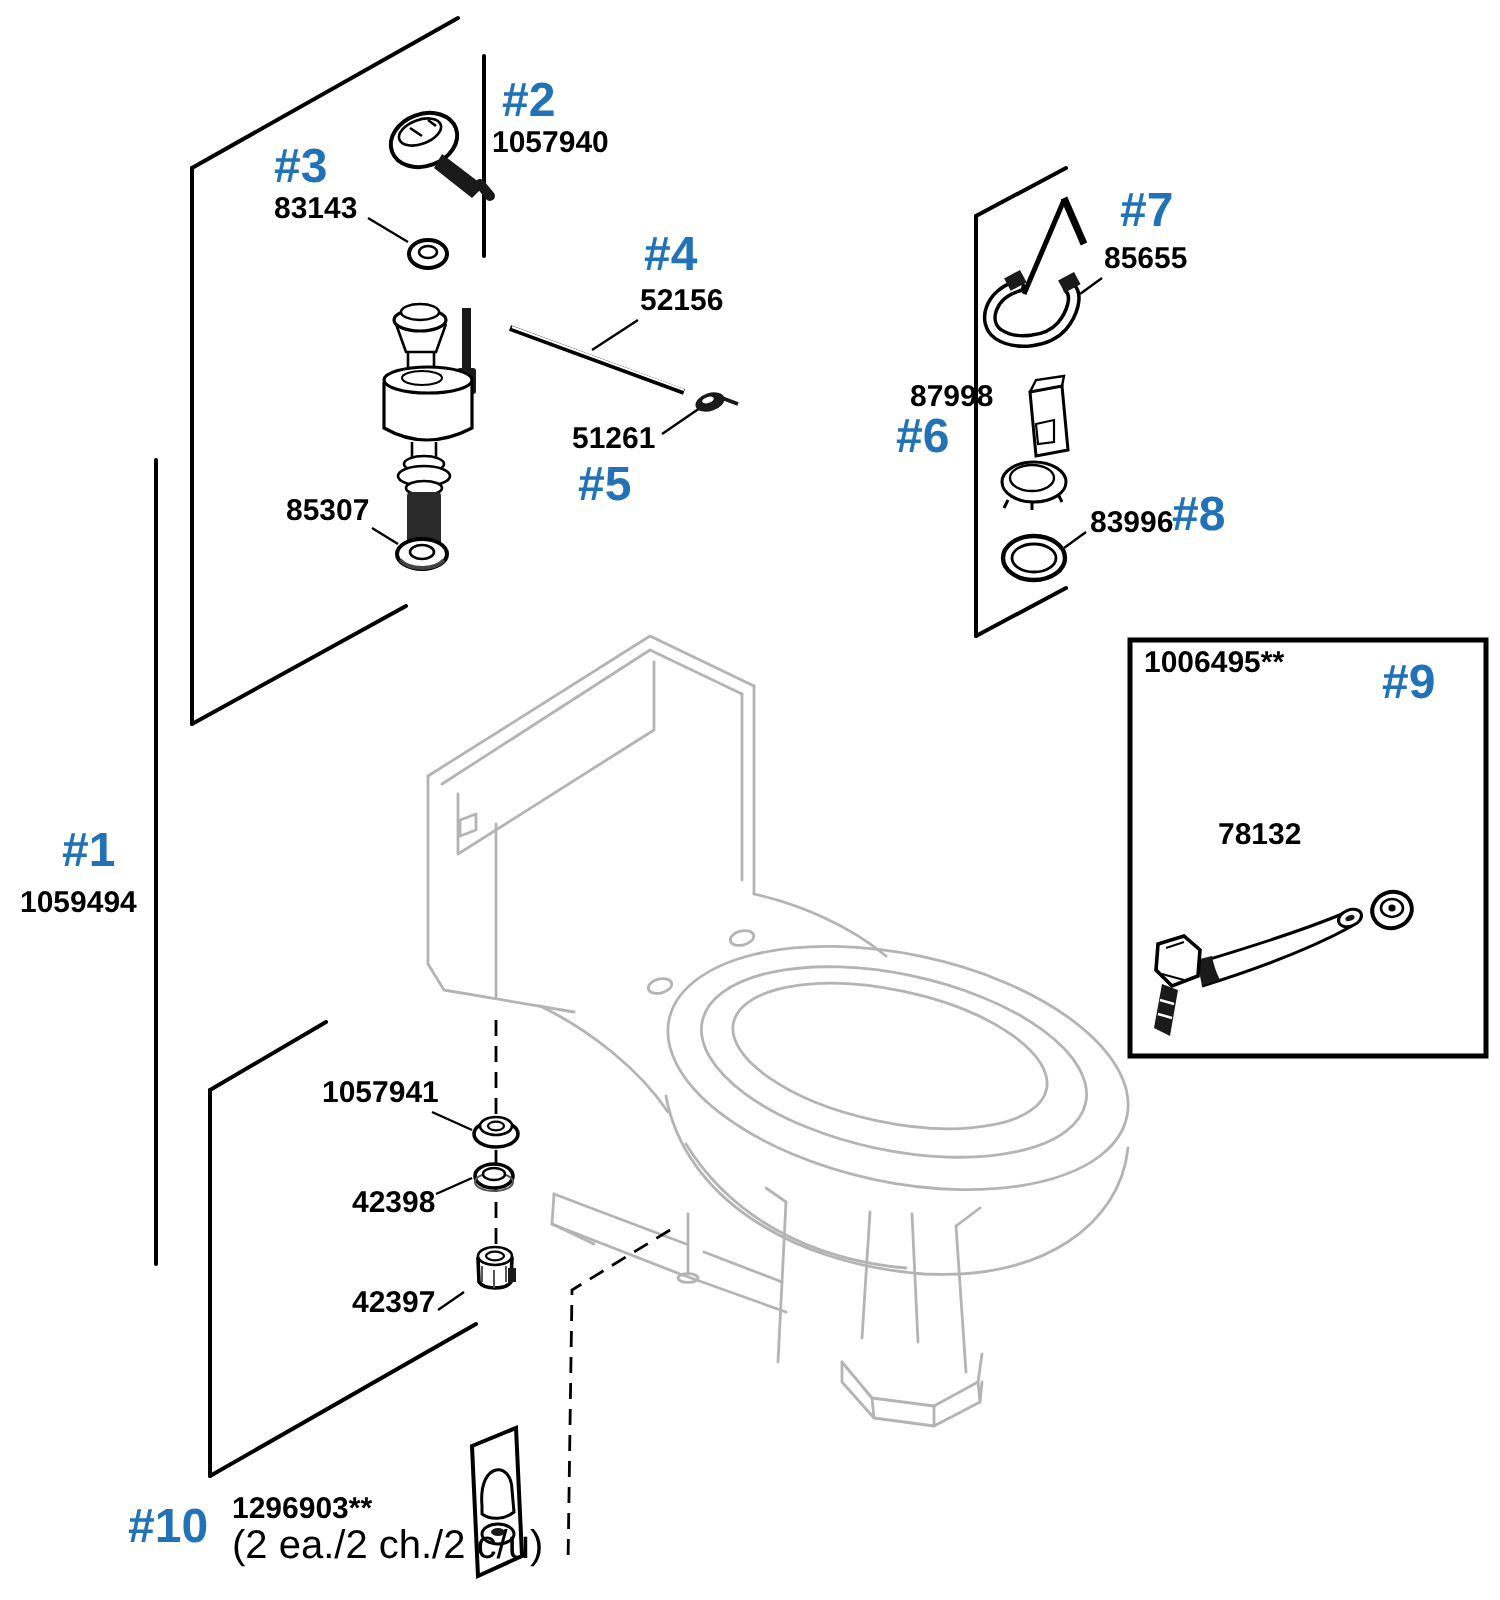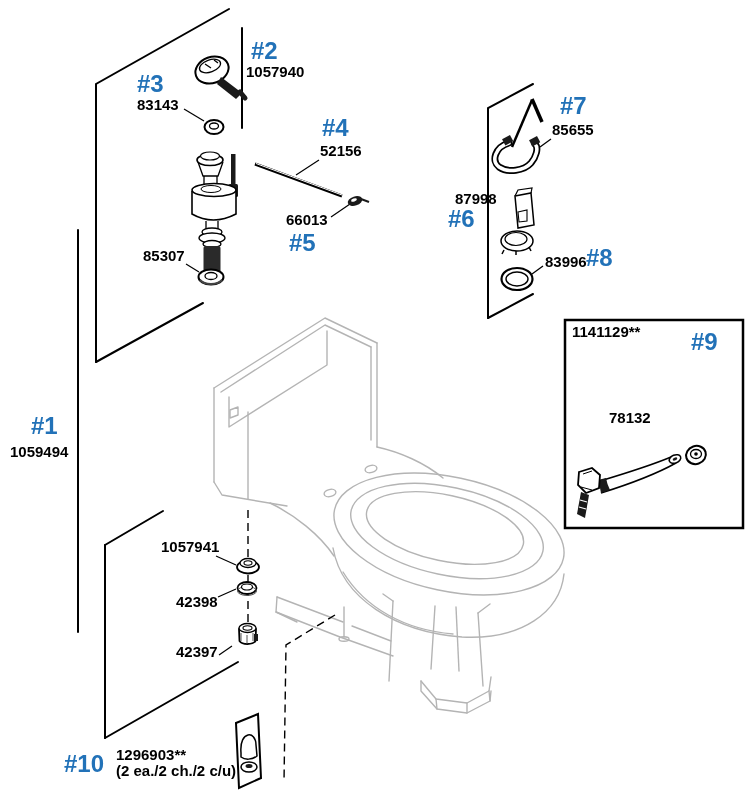--- a/index.html
+++ b/index.html
@@ -11,21 +11,21 @@
   .ref{
     position:absolute;color:var(--accent,#2272b8);
     font-weight:bold;font-size:24px;line-height:1;white-space:nowrap;
   }
   .num{
     position:absolute;color:#000;
     font-weight:bold;font-size:15px;line-height:1;white-space:nowrap;text-align:center;
   }
   .note{
     position:absolute;color:#000;
-    font-weight:bold;font-size:15px;line-height:1;white-space:nowrap;
+    font-weight:normal;font-size:20px;line-height:1;white-space:nowrap;
   }
 </style>
 </head>
 <body>
 
 <div class="canvas">
 
 <svg class="art" width="750" height="800" viewBox="0 0 750 800">
 
   <g stroke="#b4b4b4" stroke-width="1.4" fill="none" stroke-linecap="round" stroke-linejoin="round">
@@ -242,35 +242,35 @@
 
   <div class="ref" style="left:251px;top:39px">#2</div>
   <div class="num" style="left:246px;top:64px">1057940</div>
 
   <div class="ref" style="left:137px;top:72px">#3</div>
   <div class="num" style="left:137px;top:97px">83143</div>
 
   <div class="ref" style="left:322px;top:116px">#4</div>
   <div class="num" style="left:320px;top:143px">52156</div>
 
-  <div class="num" style="left:286px;top:212px">66013</div>
+  <div class="num" style="left:286px;top:212px">51261</div>
   <div class="ref" style="left:289px;top:231px">#5</div>
 
   <div class="num" style="left:143px;top:248px">85307</div>
 
   <div class="num" style="left:455px;top:191px">87998</div>
   <div class="ref" style="left:448px;top:207px">#6</div>
 
   <div class="ref" style="left:560px;top:94px">#7</div>
   <div class="num" style="left:552px;top:122px">85655</div>
 
   <div class="num" style="left:545px;top:254px">83996</div>
   <div class="ref" style="left:586px;top:246px">#8</div>
 
-  <div class="num" style="left:572px;top:324px">1141129**</div>
+  <div class="num" style="left:572px;top:324px">1006495**</div>
   <div class="ref" style="left:691px;top:330px">#9</div>
   <div class="num" style="left:609px;top:410px">78132</div>
 
   <div class="num" style="left:161px;top:539px">1057941</div>
   <div class="num" style="left:176px;top:594px">42398</div>
   <div class="num" style="left:176px;top:644px">42397</div>
 
   <div class="ref" style="left:64px;top:752px">#10</div>
   <div class="num" style="left:116px;top:747px">1296903**</div>
   <div class="note" style="left:116px;top:763px">(2 ea./2 ch./2 c/u)</div>

